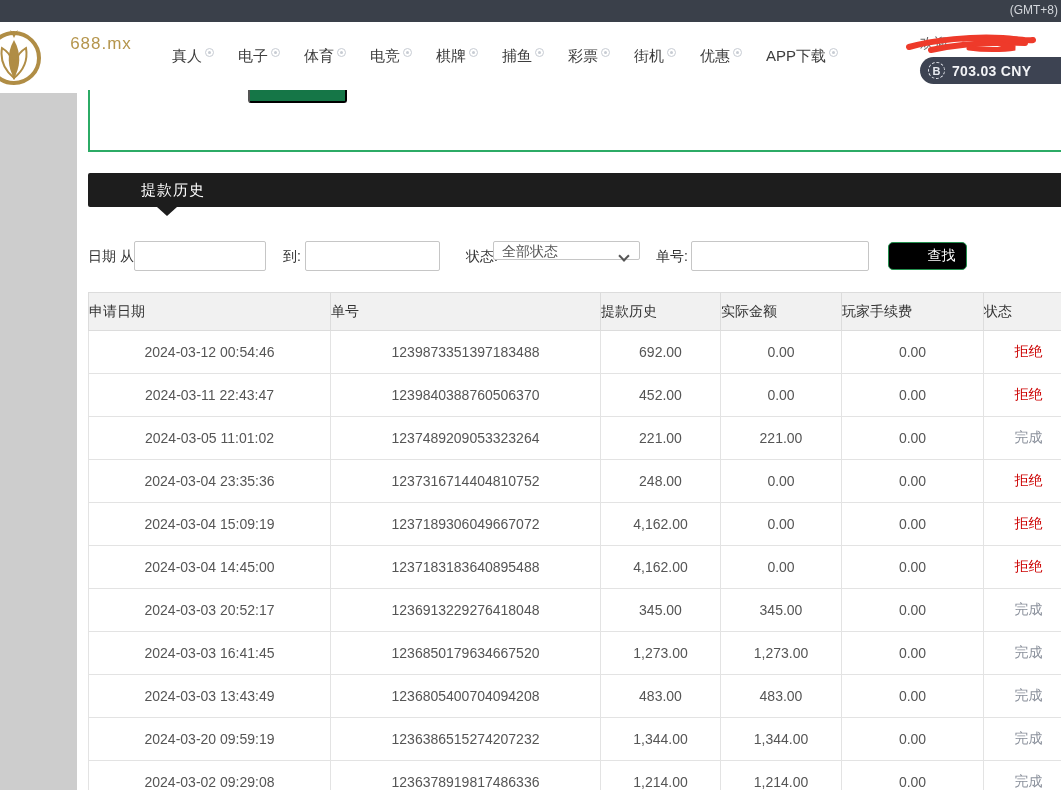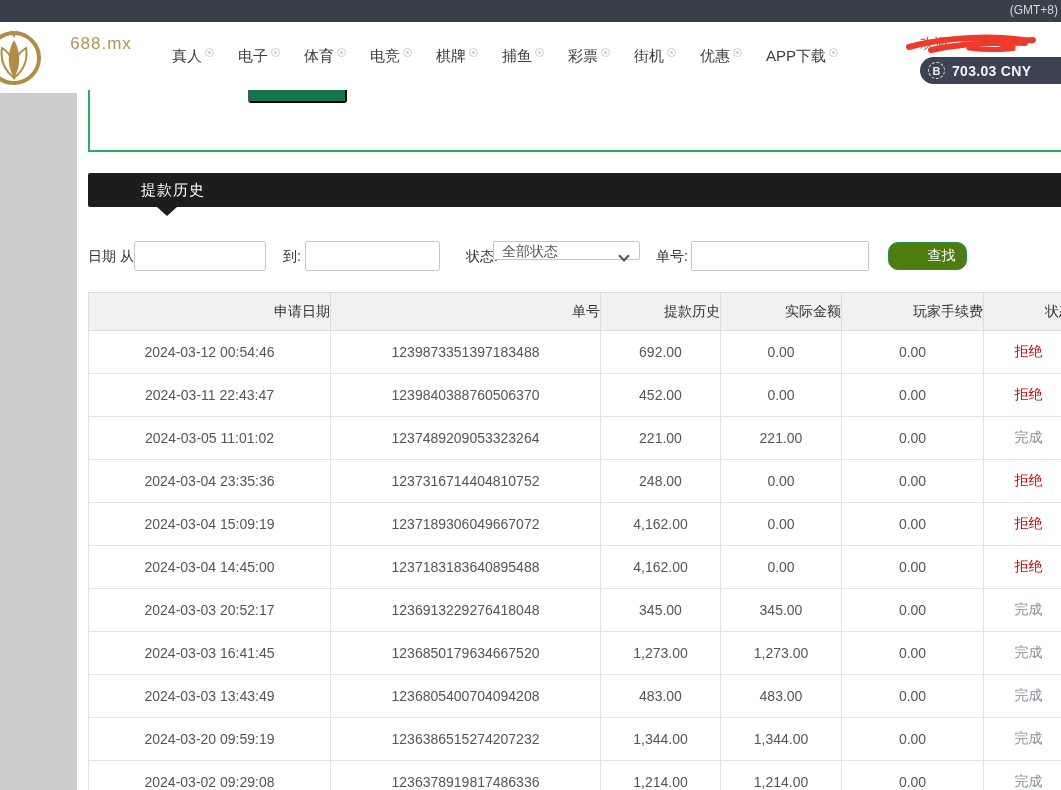--- a/index.html
+++ b/index.html
@@ -58,28 +58,28 @@
   .finput { position:absolute; top:241px; height:30px; border:1px solid #c6c6c6; border-radius:2px;
             background:#fff; font-size:14px; color:#555; padding:0 8px; outline:none; }
   .fi-from { left:134px; width:132px; }
   .fi-to   { left:305px; width:135px; }
   .fi-order{ left:691px; width:178px; }
   .fselect { position:absolute; left:493px; top:241px; width:147px; height:19px; border:1px solid #c6c6c6;
              border-radius:2px; background:#fff; font-size:14px; color:#555; padding:0 24px 0 8px;
              appearance:none; -webkit-appearance:none; outline:none; }
   .chev { position:absolute; left:620px; top:252px; width:8px; height:8px; border-right:2px solid #555;
           border-bottom:2px solid #555; transform:rotate(45deg); pointer-events:none; }
-  .search-btn { position:absolute; left:888px; top:242px; width:79px; height:28px; background:#4d7c0f;
-                border:1px solid #23904e; border-radius:10px; color:#fff; font-size:14px; cursor:pointer;padding-left:28px; }
+  .search-btn { position:absolute; left:888px; top:242px; width:79px; height:28px; background:#000000;
+                border:1px solid #23904e; border-radius:5px; color:#fff; font-size:14px; cursor:pointer;padding-left:28px; }
 
   
   .tbl { position:absolute; left:88px; top:292px; width:985px; border-collapse:collapse; table-layout:fixed;
          background:#fff; }
   .tbl th { height:38px; background:#f1f1f1; border:1px solid #dcdcdc; font-size:14px; font-weight:normal;
-            color:#333; text-align:right; }
+            color:#333; text-align:left; }
   .tbl td { height:43px; border:1px solid #e3e3e3; font-size:14px; color:#555; text-align:center;
             white-space:nowrap; overflow:hidden; }
   .tbl td.st-rejected  { color:#cc0000; }
   .tbl td.st-completed { color:#8b919c; }
 </style>
 </head>
 <body>
 
 <div class="stage">
 

